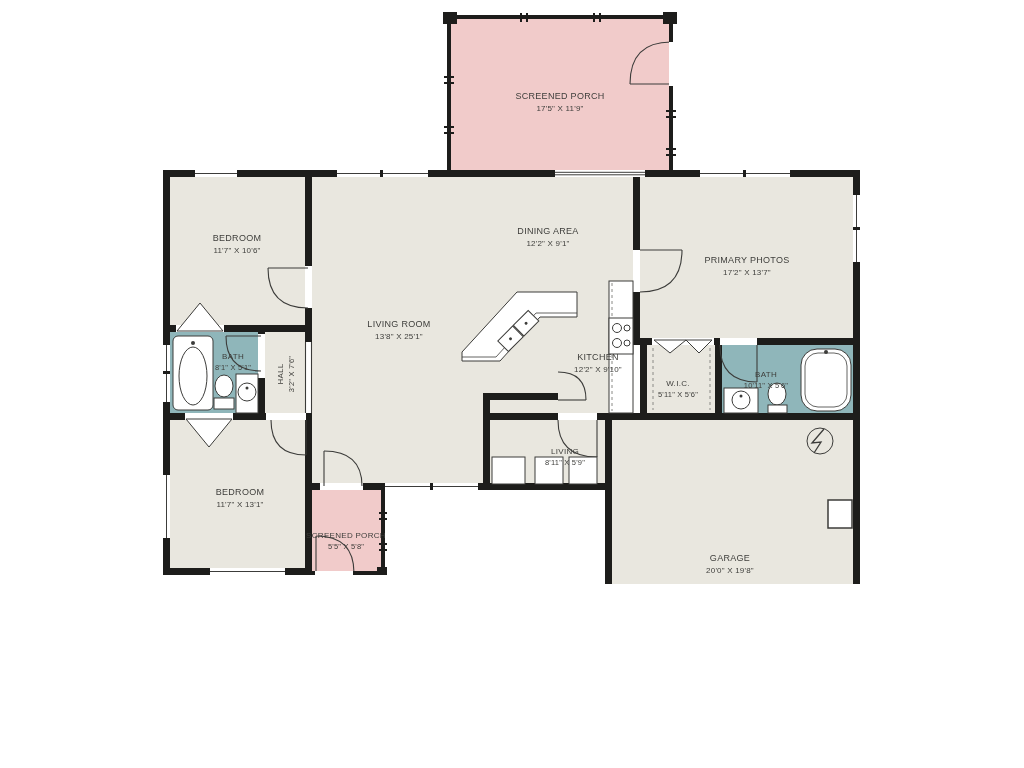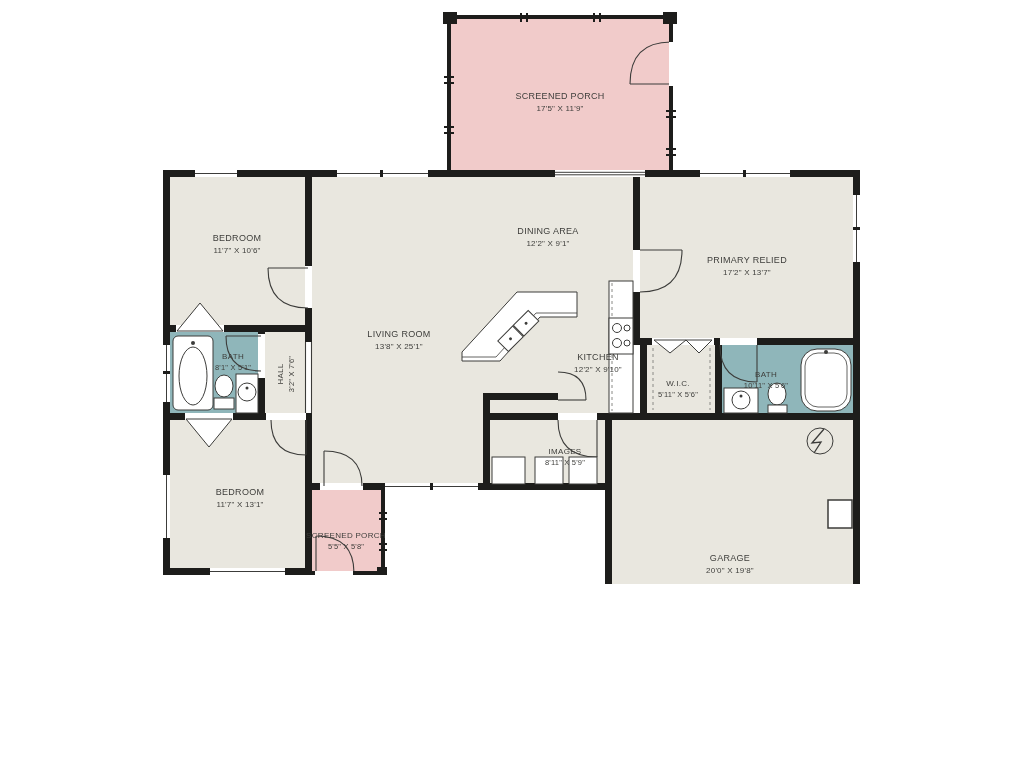--- a/index.html
+++ b/index.html
@@ -264,24 +264,24 @@
   </div>
   <div class="label" style="left:237px;top:244px">
     <span class="nm">BEDROOM</span>
     <span class="dm">11'7" X 10'6"</span>
   </div>
   <div class="label" style="left:548px;top:237px">
     <span class="nm">DINING AREA</span>
     <span class="dm">12'2" X 9'1"</span>
   </div>
   <div class="label" style="left:747px;top:266px">
-    <span class="nm">PRIMARY RELIED</span>
+    <span class="nm">PRIMARY PHOTOS</span>
     <span class="dm">17'2" X 13'7"</span>
   </div>
-  <div class="label" style="left:399px;top:340px">
+  <div class="label" style="left:399px;top:330px">
     <span class="nm">LIVING ROOM</span>
     <span class="dm">13'8" X 25'1"</span>
   </div>
   <div class="label" style="left:598px;top:363px">
     <span class="nm">KITCHEN</span>
     <span class="dm">12'2" X 9'10"</span>
   </div>
   <div class="label sm" style="left:233px;top:362px">
     <span class="nm">BATH</span>
     <span class="dm">8'1" X 5'1"</span>
@@ -292,21 +292,21 @@
   </div>
   <div class="label sm" style="left:678px;top:389px">
     <span class="nm">W.I.C.</span>
     <span class="dm">5'11" X 5'6"</span>
   </div>
   <div class="label sm" style="left:766px;top:380px">
     <span class="nm">BATH</span>
     <span class="dm">10'11" X 5'6"</span>
   </div>
   <div class="label sm" style="left:565px;top:457px">
-    <span class="nm">IMAGES</span>
+    <span class="nm">LIVING</span>
     <span class="dm">8'11" X 5'9"</span>
   </div>
   <div class="label" style="left:240px;top:498px">
     <span class="nm">BEDROOM</span>
     <span class="dm">11'7" X 13'1"</span>
   </div>
   <div class="label sm" style="left:346px;top:541px">
     <span class="nm">SCREENED PORCH</span>
     <span class="dm">5'5" X 5'8"</span>
   </div>

